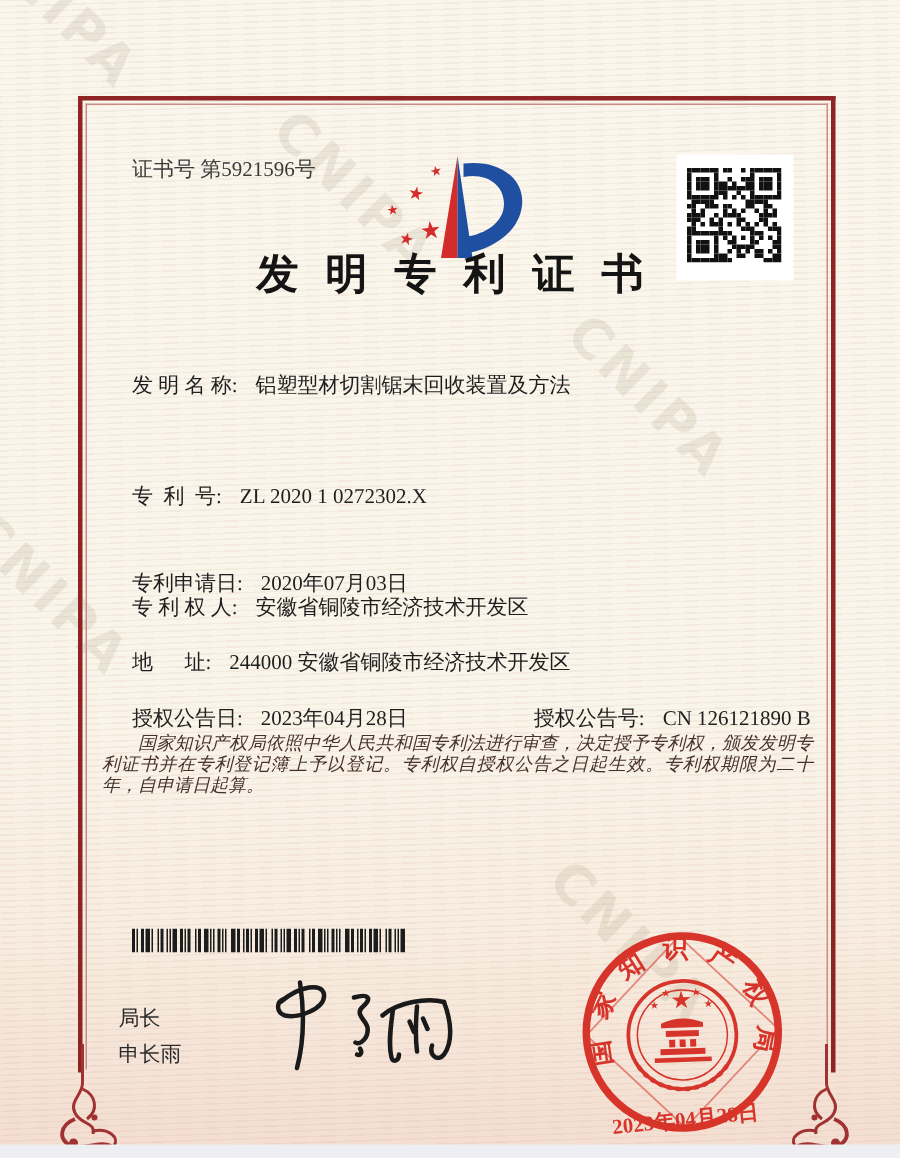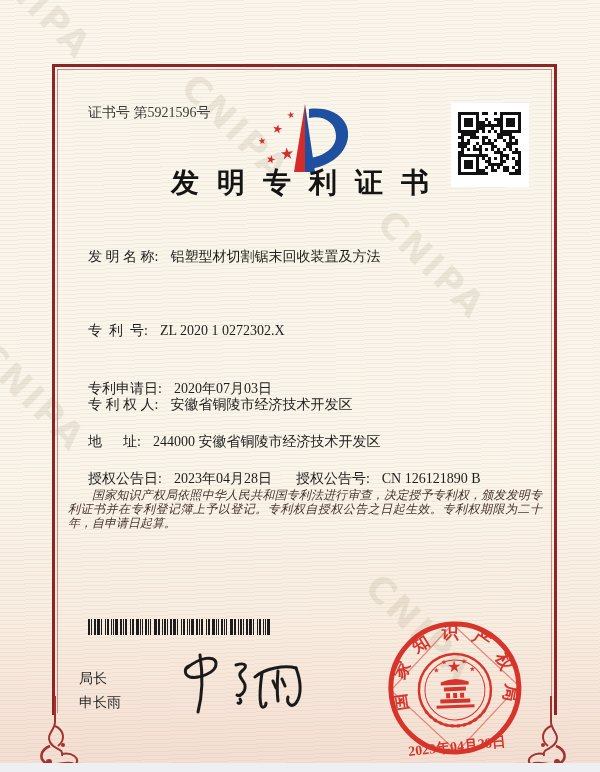--- a/index.html
+++ b/index.html
@@ -24,21 +24,21 @@
   .logo{position:absolute;left:256px;top:96px;width:96px;height:90px;}
   .logo .star{position:absolute;color:#d42b2b;line-height:1;font-family:"DejaVu Sans",sans-serif;}
   .title{position:absolute;left:0;top:164px;width:600px;text-align:center;
         font-size:28px;font-weight:bold;letter-spacing:18px;padding-left:18px;box-sizing:border-box;color:#141414;}
   .qr-patch{position:absolute;left:451px;top:103px;width:78px;height:84px;background:#fff;}
   .qr-patch svg{margin:9px 0 0 7px;}
   
   .row{position:absolute;left:88px;width:460px;height:20px;font-size:14px;white-space:nowrap;}
   .row .lbl{display:inline-block;white-space:pre;color:#1e1e1e;}
   .row .val{margin-left:12px;color:#1e1e1e;}
-  .row .lbl2{margin-left:24px;white-space:pre;}
+  .row .lbl2{margin-left:84px;white-space:pre;}
   .notice{position:absolute;left:68px;width:474px;font-size:12px;line-height:14px;
         font-style:italic;color:#46322c;text-align:justify;text-indent:2em;}
   .barcode{position:absolute;left:88px;top:619px;}
   .director{position:absolute;left:79px;font-family:Liberation Serif, serif;
         font-size:14px;color:#2b2b2b;}
   .signature{position:absolute;left:170px;top:635px;}
   .seal{position:absolute;left:385px;top:616px;opacity:0.93;transform:rotate(-2deg);}
   .bottom-strip{position:absolute;left:0;bottom:0;width:600px;height:9px;background:#edeff2;z-index:6;}
 </style>
 </head>

